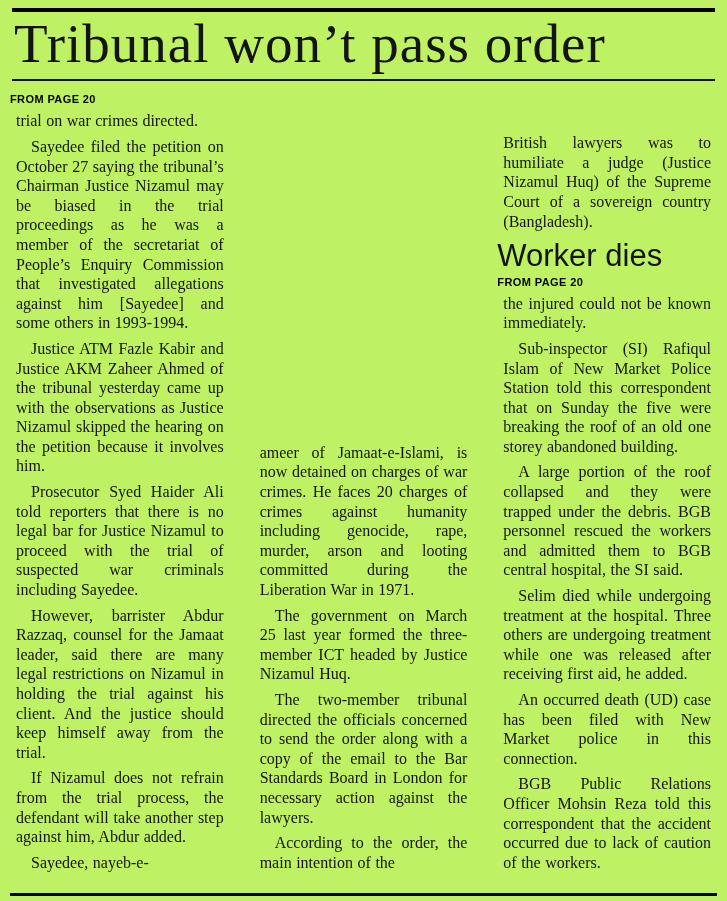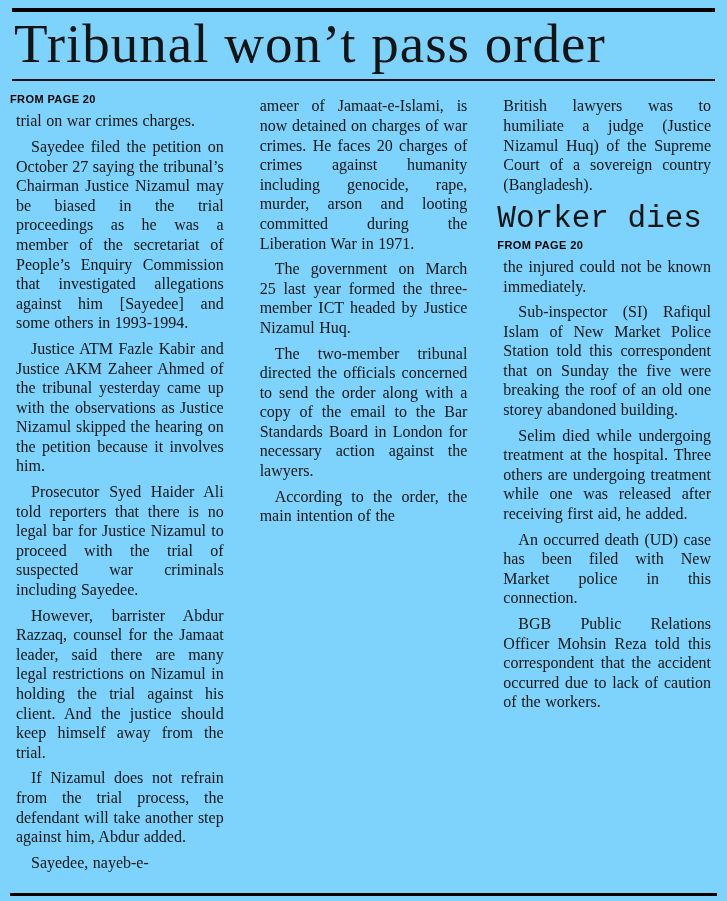--- a/index.html
+++ b/index.html
@@ -1,21 +1,21 @@
 <!DOCTYPE html>
 <html><head>
 <meta charset="utf-8">
 <style>
   html, body { margin: 0; padding: 0; background: #e9e9e9; }
   .page {
     position: relative;
     width: 727px;
     height: 901px;
     margin: 0 auto;
-    background: #7dd3fc;
+    background: #bef264;
     color: #141414;
     font-family: "Liberation Serif", serif;
     box-sizing: border-box;
     padding: 6px 10px 14px 10px;
     overflow: hidden;
   }
   .top-rule {
     height: 4px;
     background: #000;
     margin: 2px 2px 2px 2px;
@@ -30,42 +30,42 @@
     white-space: nowrap;
   }
   .headline-rule {
     height: 2px;
     background: #111;
     margin: 0 2px 9px 2px;
   }
   .columns {
     display: flex;
     gap: 24px;
-    align-items: flex-start;
+    align-items: flex-end;
   }
   .col { flex: 1 1 0; min-width: 0; }
   .kicker {
     font-family: "Liberation Sans", sans-serif;
     font-weight: 700;
     font-size: 11px;
     letter-spacing: 0.4px;
     margin: 3px 0 3px 0;
     color: #000;
   }
   .paras p {
     margin: 6px;
     font-size: 16px;
     line-height: 19.6px;
     text-align: justify;
     text-indent: 15px;
     word-spacing: 0.5px;
   }
   .paras p:first-child { text-indent: 0; }
   .subheadline {
-    font-family: Liberation Mono, monospace;
+    font-family: Liberation Sans, sans-serif;
     font-size: 31px;
     font-weight: 400;
     line-height: 1.05;
     margin: 9px 0 2px 0;
   }
   .bottom-rule {
     position: absolute;
     left: 10px;
     right: 10px;
     bottom: 5px;
@@ -80,21 +80,21 @@
   <div class="top-rule"></div>
 
   <h1 class="headline">Tribunal won’t pass order</h1>
   <div class="headline-rule"></div>
 
   <div class="columns">
 
     <div class="col">
       <div class="kicker">FROM PAGE 20</div>
       <div class="paras">
-          <p>trial on war crimes charges.</p>
+          <p>trial on war crimes directed.</p>
           <p>Sayedee filed the petition on October 27 saying the tribunal’s Chairman Justice Nizamul may be biased in the trial proceedings as he was a member of the secretariat of People’s Enquiry Commission that investigated allegations against him [Sayedee] and some others in 1993-1994.</p>
           <p>Justice ATM Fazle Kabir and Justice AKM Zaheer Ahmed of the tribunal yesterday came up with the observations as Justice Nizamul skipped the hearing on the petition because it involves him.</p>
           <p>Prosecutor Syed Haider Ali told reporters that there is no legal bar for Justice Nizamul to proceed with the trial of suspected war criminals including Sayedee.</p>
           <p>However, barrister Abdur Razzaq, counsel for the Jamaat leader, said there are many legal restrictions on Nizamul in holding the trial against his client. And the justice should keep himself away from the trial.</p>
           <p>If Nizamul does not refrain from the trial process, the defendant will take another step against him, Abdur added.</p>
           <p>Sayedee, nayeb-e-</p>
         </div>
     </div>
 
     <div class="col">
@@ -108,20 +108,21 @@
 
     <div class="col">
       <div class="paras">
           <p>British lawyers was to humiliate a judge (Justice Nizamul Huq) of the Supreme Court of a sovereign country (Bangladesh).</p>
         </div>
       <h2 class="subheadline">Worker dies</h2>
       <div class="kicker">FROM PAGE 20</div>
       <div class="paras">
           <p>the injured could not be known immediately.</p>
           <p>Sub-inspector (SI) Rafiqul Islam of New Market Police Station told this correspondent that on Sunday the five were breaking the roof of an old one storey abandoned building.</p>
+          <p>A large portion of the roof collapsed and they were trapped under the debris. BGB personnel rescued the workers and admitted them to BGB central hospital, the SI said.</p>
           <p>Selim died while undergoing treatment at the hospital. Three others are undergoing treatment while one was released after receiving first aid, he added.</p>
           <p>An occurred death (UD) case has been filed with New Market police in this connection.</p>
           <p>BGB Public Relations Officer Mohsin Reza told this correspondent that the accident occurred due to lack of caution of the workers.</p>
         </div>
     </div>
 
   </div>
 
   <div class="bottom-rule"></div>
 </div>

